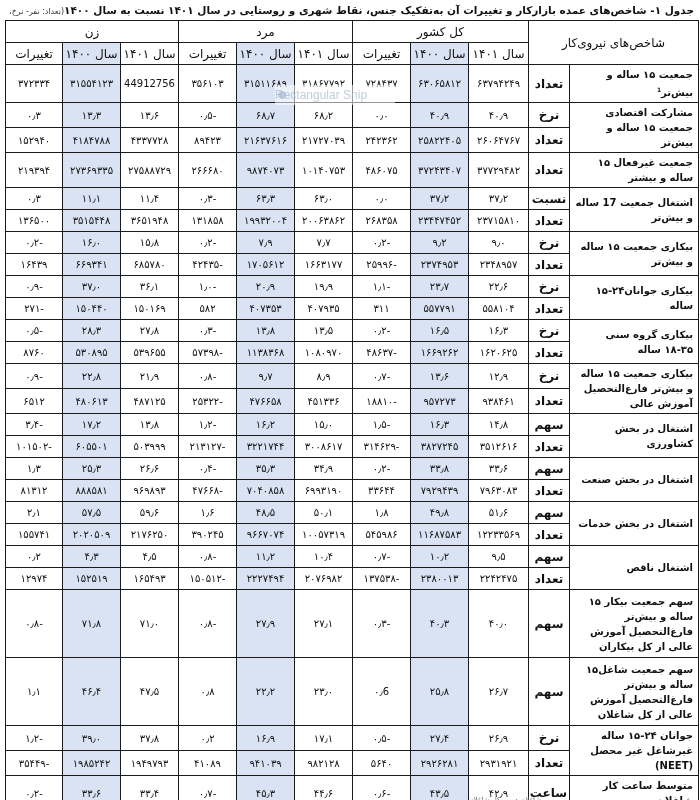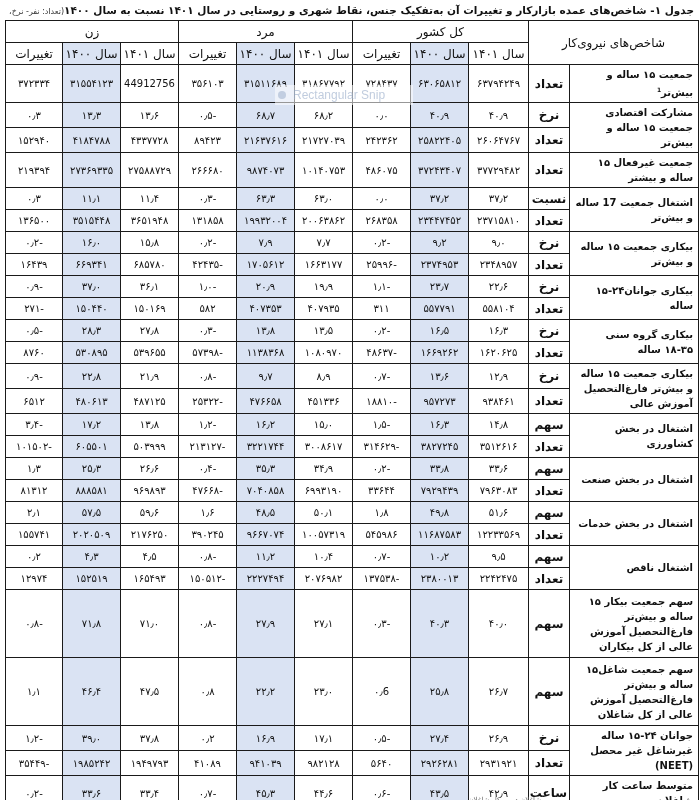--- a/index.html
+++ b/index.html
@@ -17,21 +17,21 @@
   table.main td.label { text-align: right; font-weight: bold; font-size: 10px; line-height: 15px; padding: 2px 5px; }
   table.main td.unit { font-size: 12px; font-weight: bold; }
   table.main td.val { font-size: 10px; }
   tr.r { height: 22px; }
   tr.r-tall { height: 33px; margin-top: 28px; }
   tr.r-xtall { height: 68px; }
   sup { font-size: 6px; }
   .footnote { position: absolute; top: 796px; right: 150px; font-size: 7px; color: #666; direction: rtl; white-space: nowrap; }
   .snip-tip { position: absolute; left: 275px; top: 85px; width: 120px; height: 20px;
     background: rgba(255,255,255,0.55); color: rgba(150,170,200,0.6); font-size: 12px;
-    font-family: "Liberation Sans", sans-serif; line-height: 20px; padding-left: 18px; }
+    font-family: "Liberation Sans", sans-serif; line-height: 20px; }
   .snip-tip .dot { position: absolute; left: 3px; top: 6px; width: 8px; height: 8px; border-radius: 50%; background: rgba(150,170,200,0.5); }
 </style>
 </head>
 <body>
 
 <div class="title-line">
   <span>جدول ۱- شاخص‌های عمده  بازارکار و تغییرات آن به‌تفکیک جنس، نقاط شهری و روستایی در سال ۱۴۰۱ نسبت به سال ۱۴۰۰</span><span class="unit-note">(تعداد: نفر- نرخ، سهم و نسبت: درصد)</span>
 </div>
 
 <table class="main">

